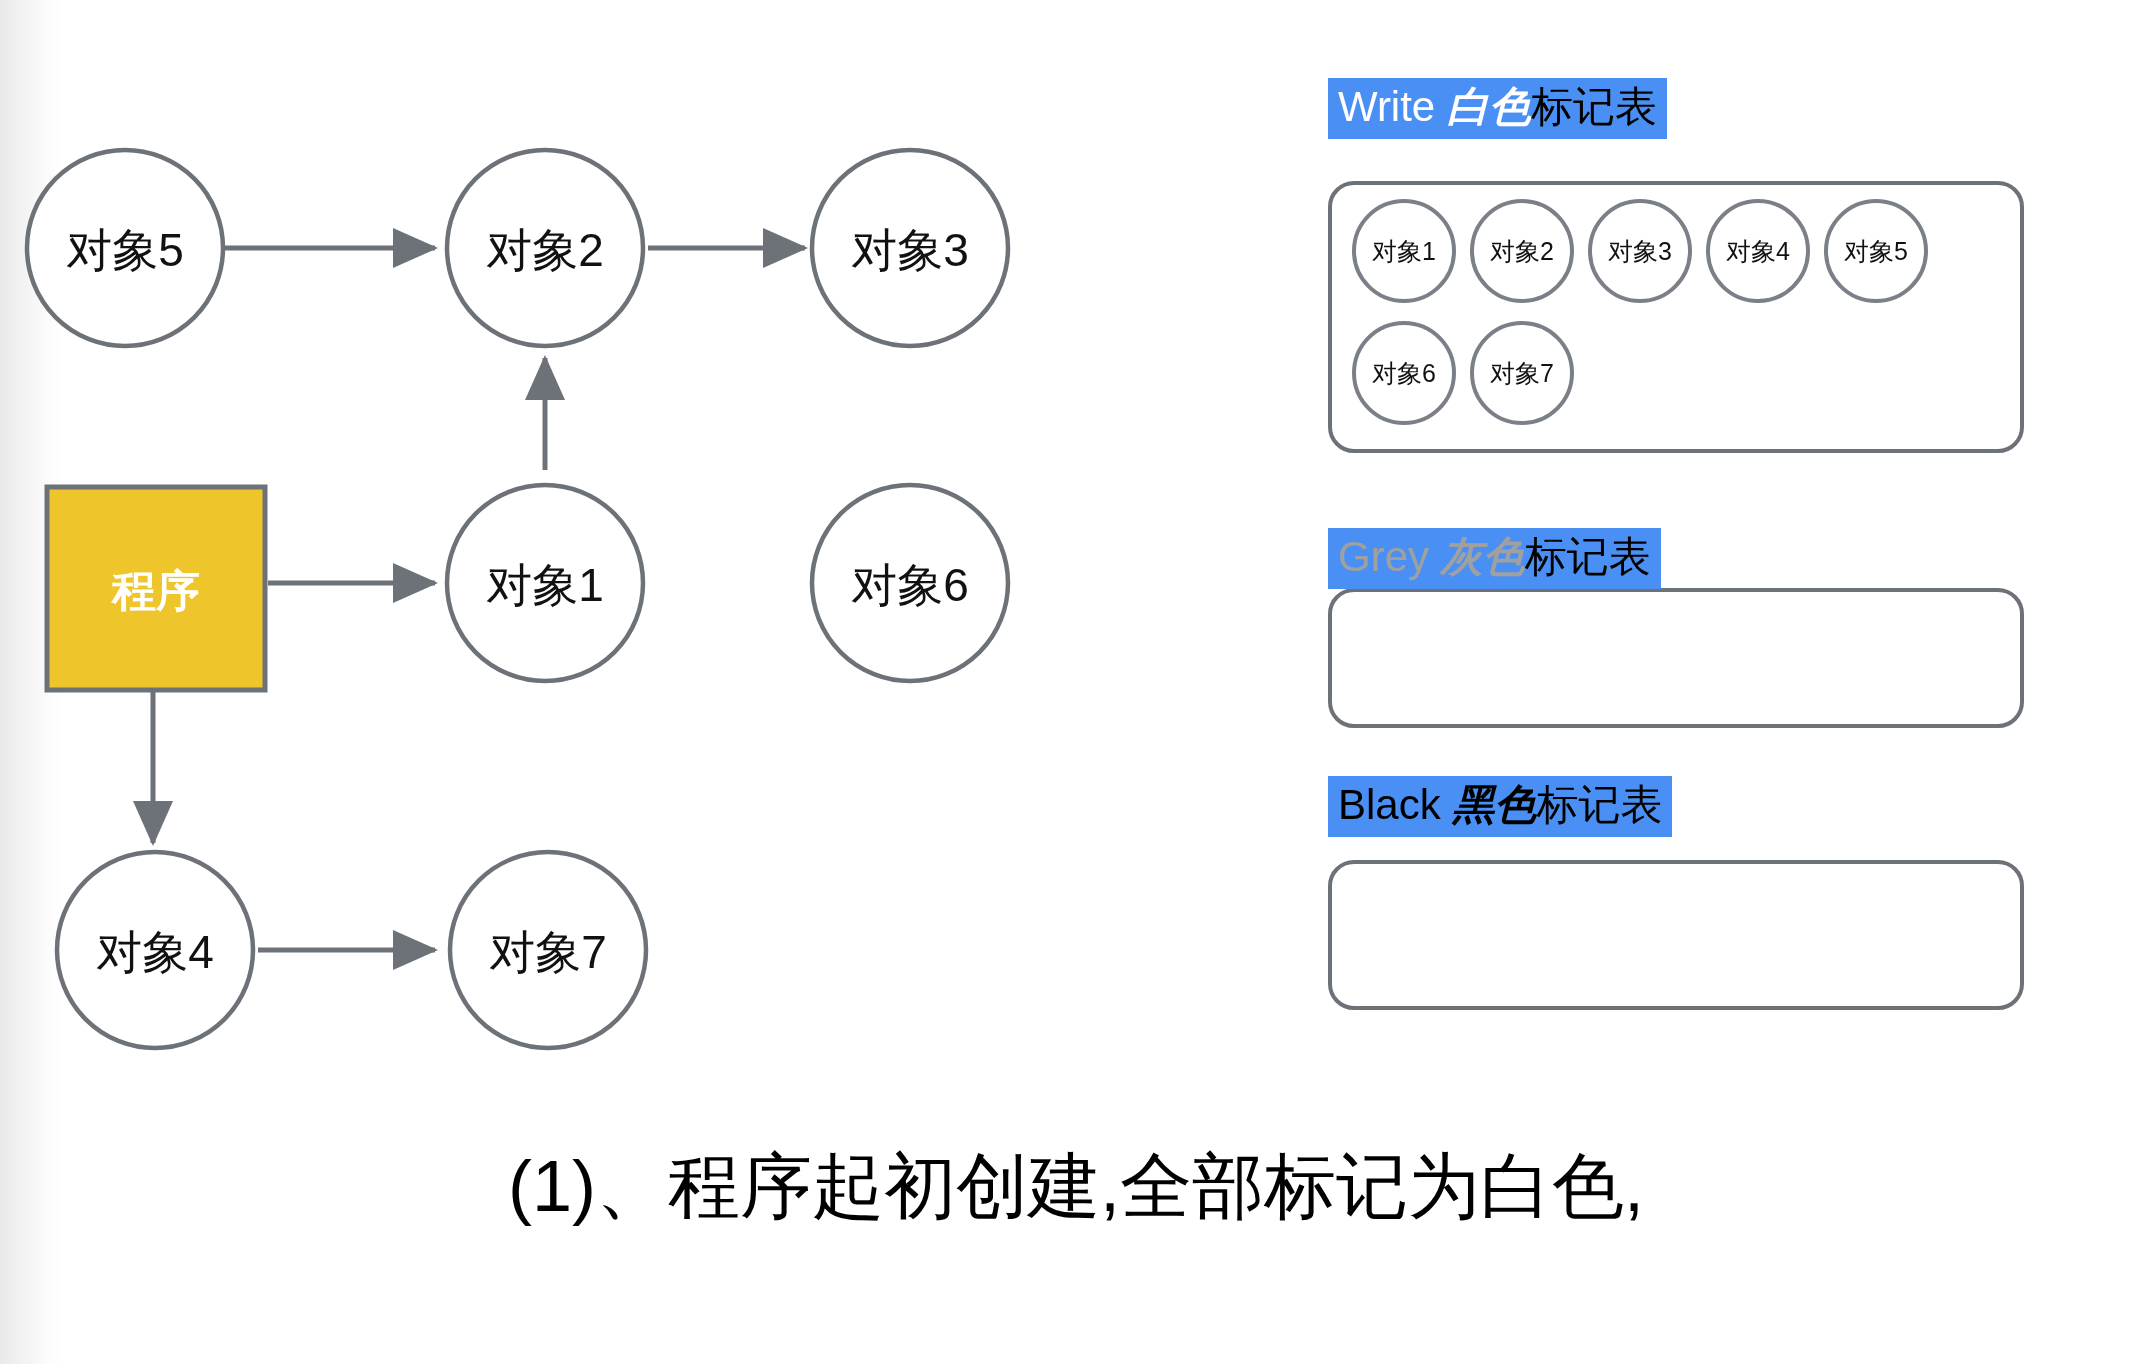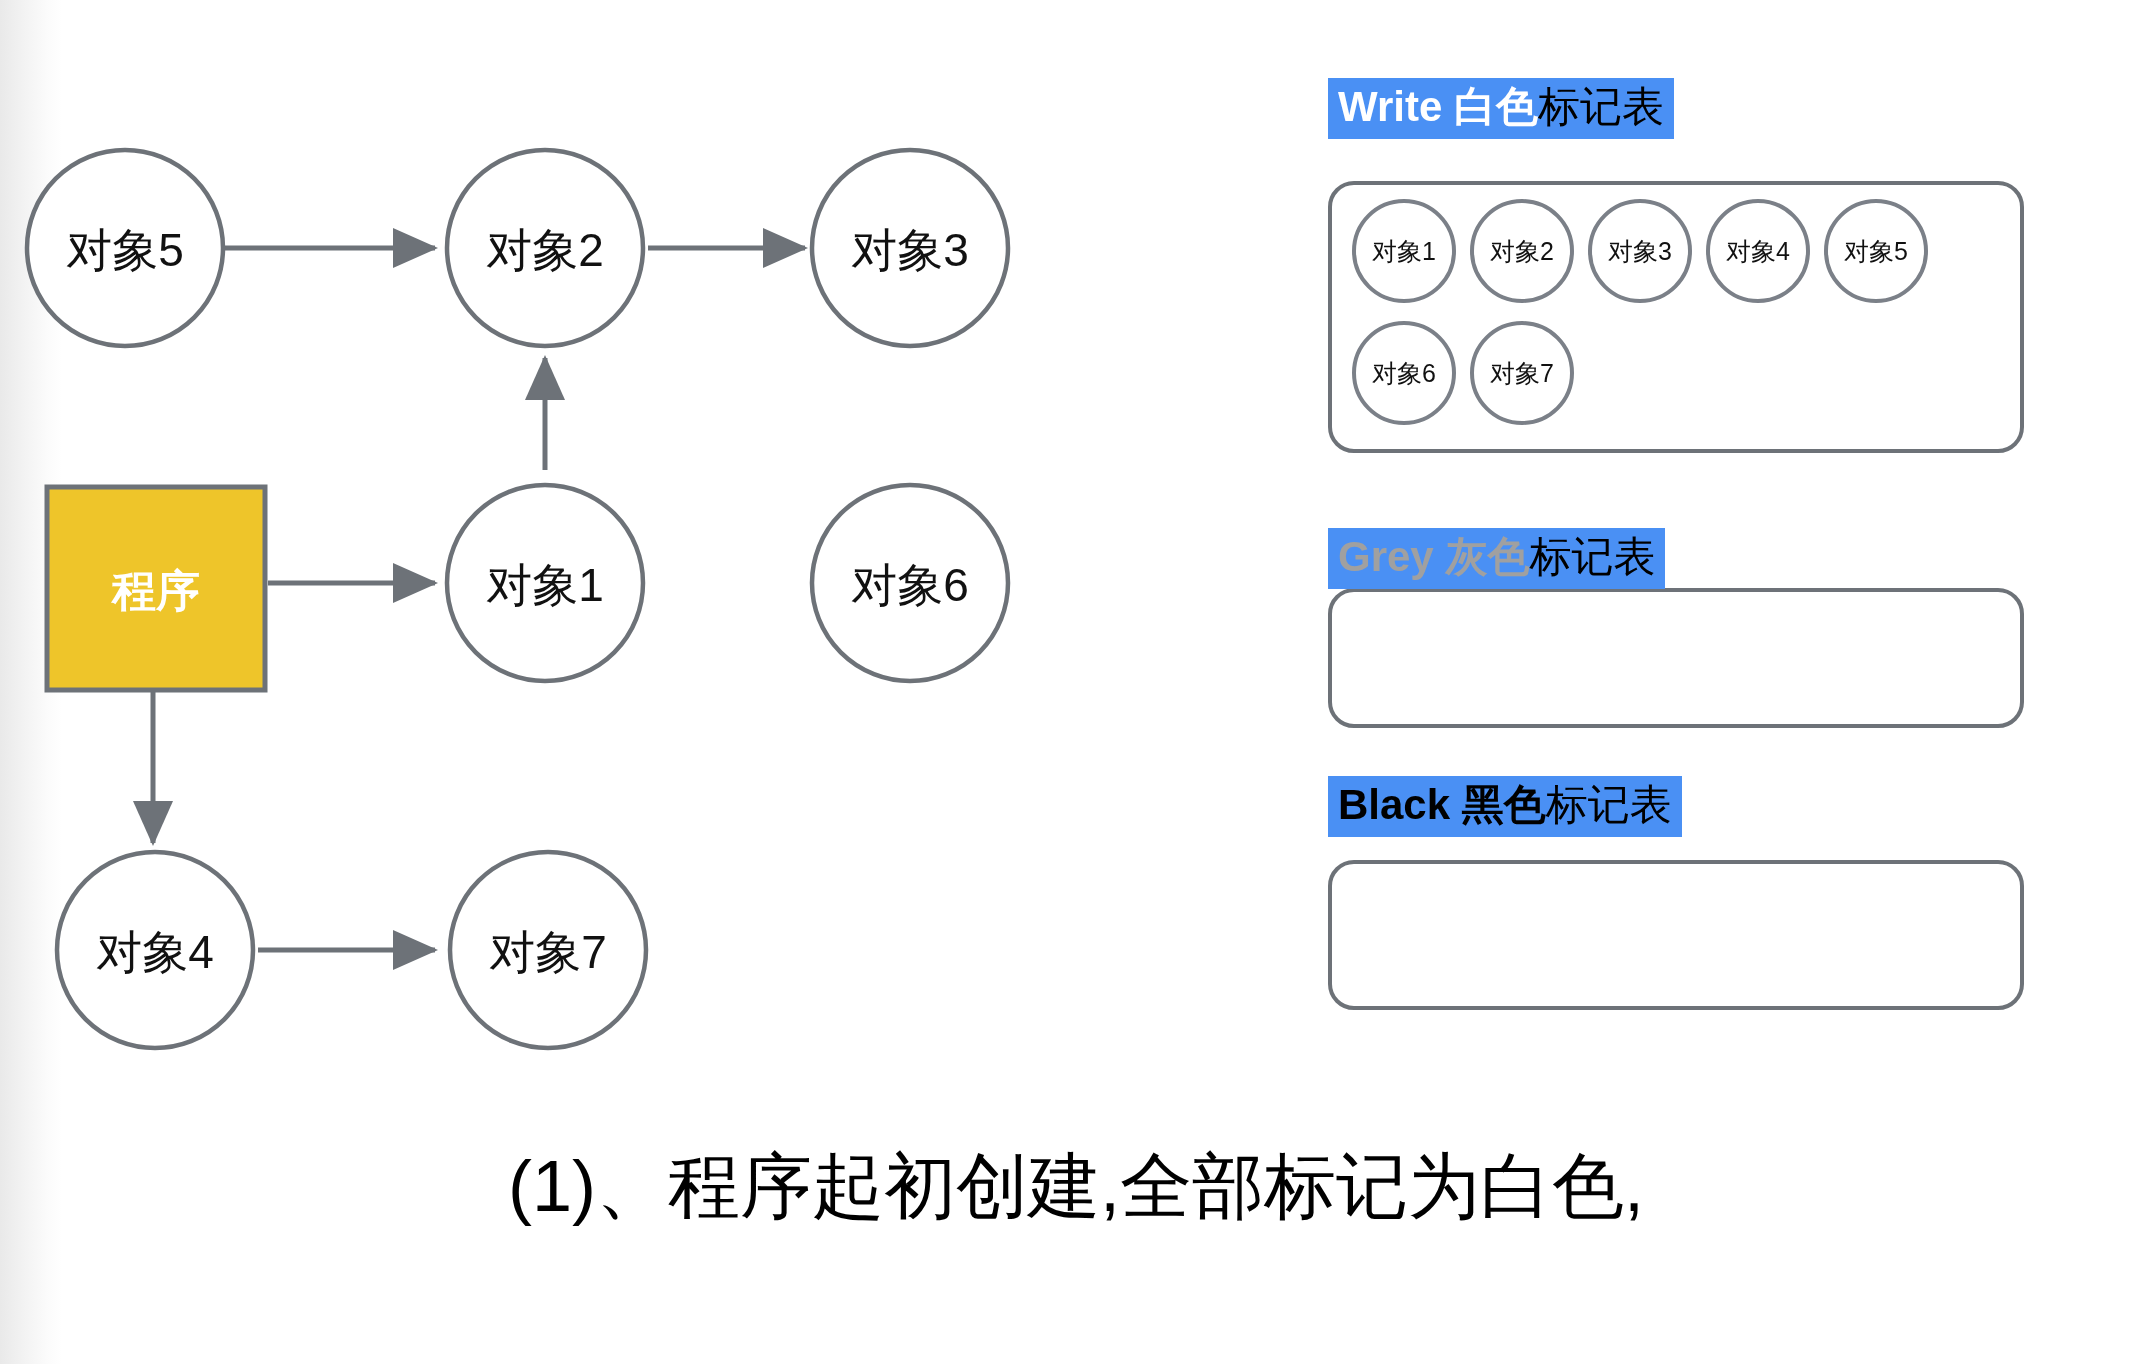--- a/index.html
+++ b/index.html
@@ -70,22 +70,22 @@
   .tag {
     position: absolute;
     background: #4a90f4;
     padding: 6px 10px 10px 10px;
     font-size: 42px;
     font-weight: bold;
     line-height: 1.08;
     white-space: nowrap;
     z-index: 3;
   }
-  .tag .en { font-weight: bold; }
-  .tag .cn-color { font-weight: bold; }
+  .tag .en { font-weight: normal; }
+  .tag .cn-color { font-weight: bold; font-style: italic; }
   .tag .cn-rest { color: #000000; font-weight: normal; }
 
   .tag-white .en, .tag-white .cn-color { color: #ffffff; }
   .tag-grey  .en, .tag-grey  .cn-color { color: #a0a0a0; }
   .tag-black .en, .tag-black .cn-color { color: #000000; }
 
   .bin {
     position: absolute;
     border: 4.5px solid #6d7278;
     border-radius: 26px;

